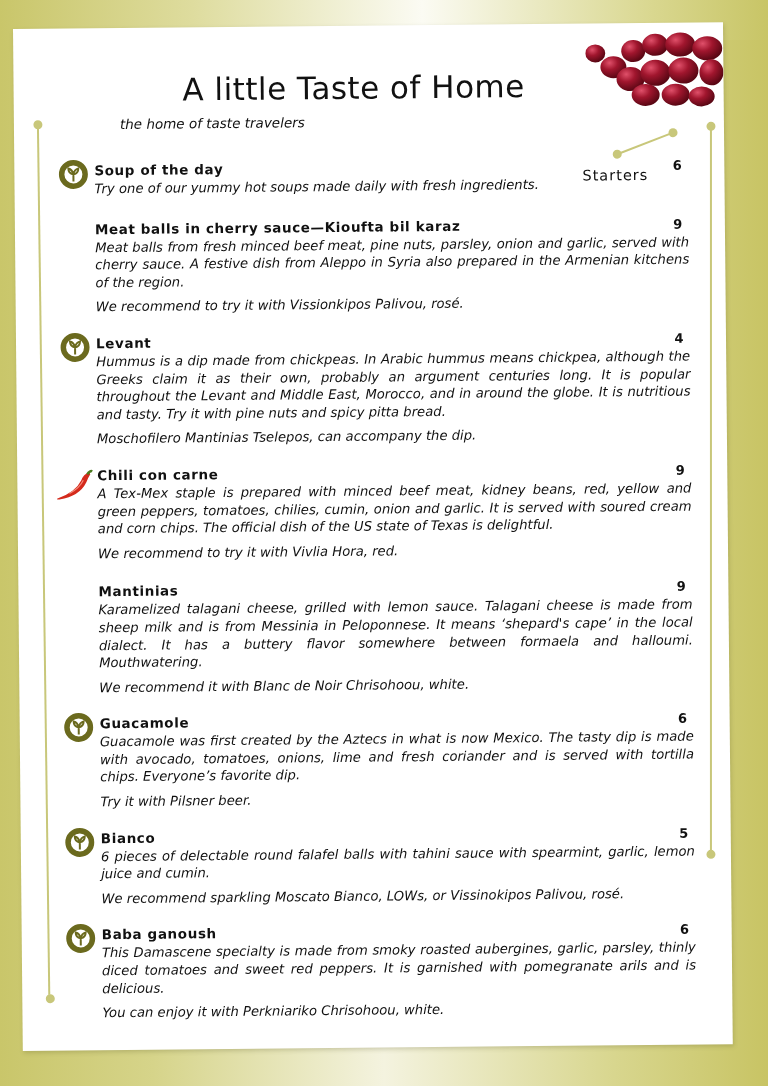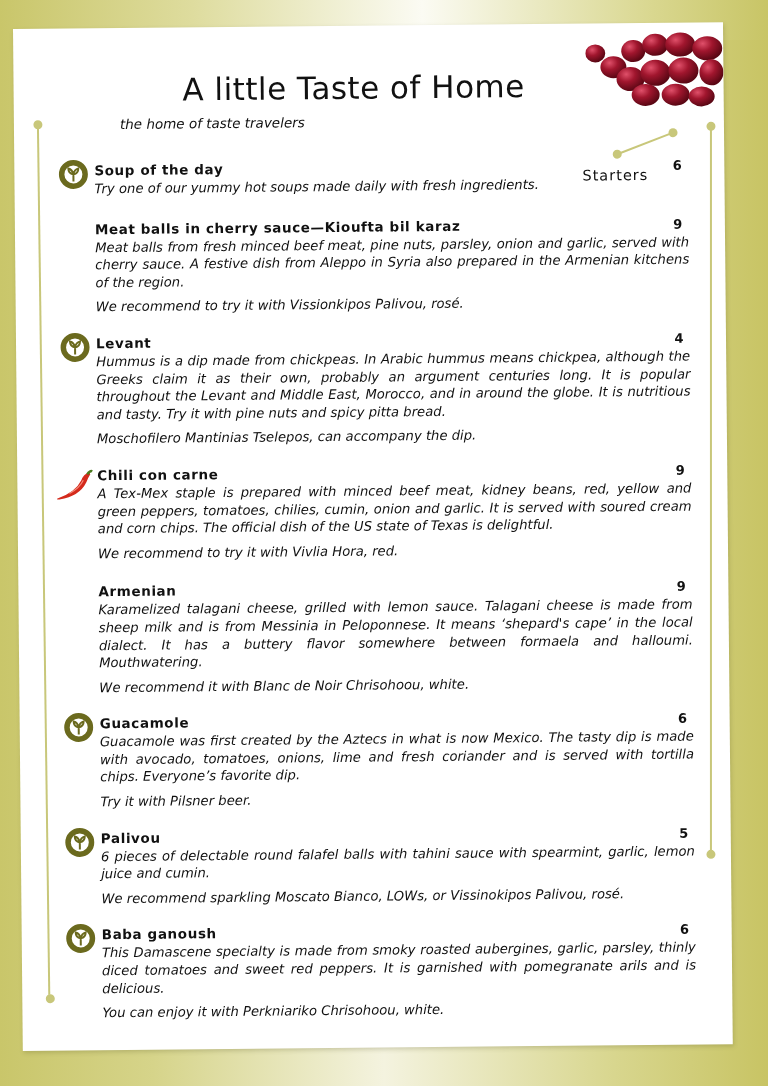--- a/index.html
+++ b/index.html
@@ -155,21 +155,21 @@
       <div class="item-head">
         <span>Chili con carne</span>
         <span class="item-price">9</span>
       </div>
       <p class="item-desc">A Tex-Mex staple is prepared with minced beef meat, kidney beans, red, yellow and green peppers, tomatoes, chilies, cumin, onion and garlic. It is served with soured cream and corn chips. The official dish of the US state of Texas is delightful.</p>
       <div class="item-pairing">We recommend to try it with Vivlia Hora, red.</div>
     </div>
 
     <div class="item" style="margin-top:20px;">
       <div class="item-head">
-        <span>Armenian</span>
+        <span>Mantinias</span>
         <span class="item-price">9</span>
       </div>
       <p class="item-desc">Karamelized talagani cheese, grilled with lemon sauce. Talagani cheese is made from sheep milk and is from Messinia in Peloponnese. It means ‘shepard's cape’ in the local dialect. It has a buttery flavor somewhere between formaela and halloumi. Mouthwatering.</p>
       <div class="item-pairing">We recommend it with Blanc de Noir Chrisohoou, white.</div>
     </div>
 
     <div class="item" style="margin-top:18px;">
       <svg class="badge" viewBox="0 0 30 30">
         <circle cx="15" cy="15" r="14.5" fill="#6b6a1e"></circle>
         <circle cx="15" cy="15" r="9" fill="#ffffff"></circle>
@@ -183,21 +183,21 @@
       <div class="item-pairing">Try it with Pilsner beer.</div>
     </div>
 
     <div class="item" style="margin-top:18px;">
       <svg class="badge" viewBox="0 0 30 30">
         <circle cx="15" cy="15" r="14.5" fill="#6b6a1e"></circle>
         <circle cx="15" cy="15" r="9" fill="#ffffff"></circle>
         <path d="M15 22 L15 15 M15 15 Q10 14 10 9 Q14 10 15 15 M15 15 Q20 14 20 9 Q16 10 15 15" stroke="#6b6a1e" stroke-width="2" fill="none"></path>
       </svg>
       <div class="item-head">
-        <span>Palivou</span>
+        <span>Bianco</span>
         <span class="item-price">5</span>
       </div>
       <p class="item-desc">6 pieces of delectable round falafel balls with tahini sauce with spearmint, garlic, lemon juice and cumin.</p>
       <div class="item-pairing">We recommend sparkling Moscato Bianco, LOWs, or Vissinokipos Palivou, rosé.</div>
     </div>
 
     <div class="item" style="margin-top:18px;">
       <svg class="badge" viewBox="0 0 30 30">
         <circle cx="15" cy="15" r="14.5" fill="#6b6a1e"></circle>
         <circle cx="15" cy="15" r="9" fill="#ffffff"></circle>

